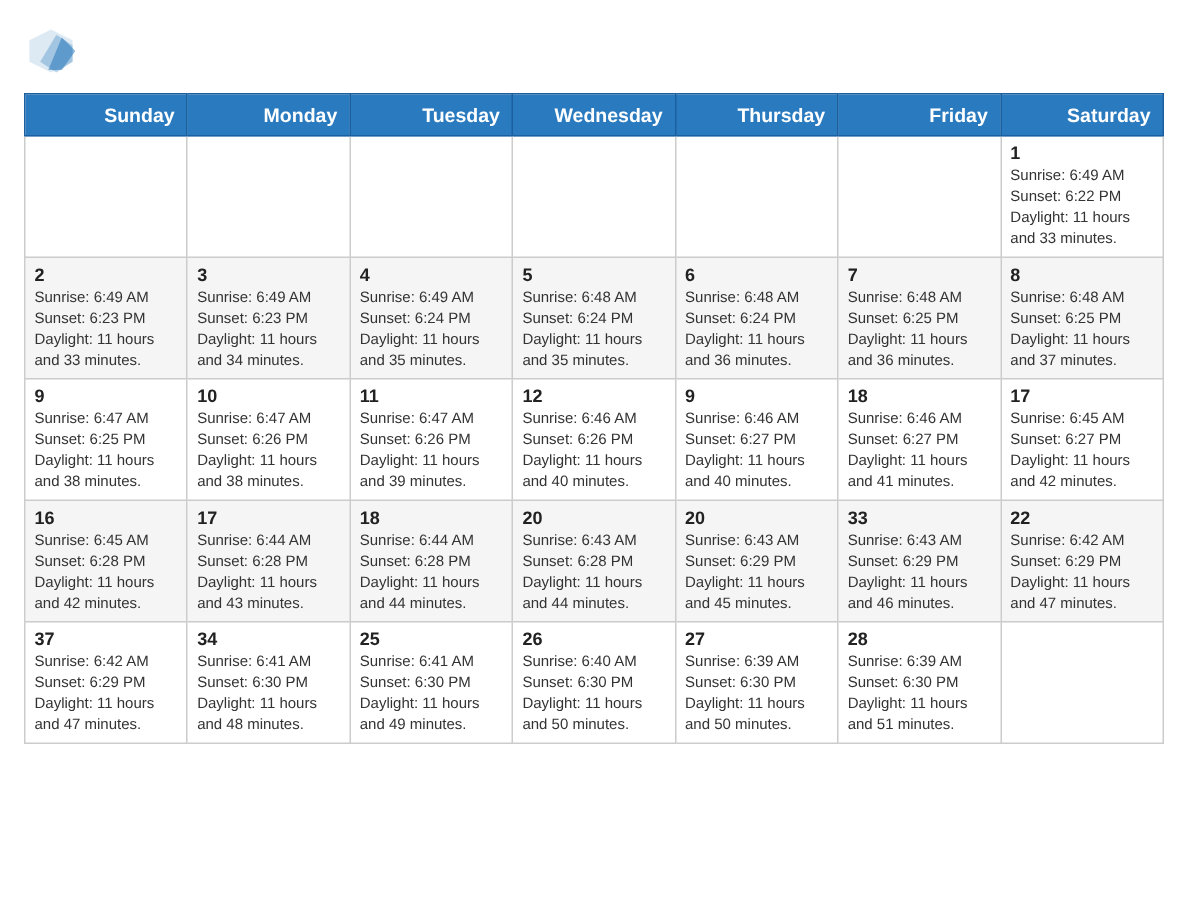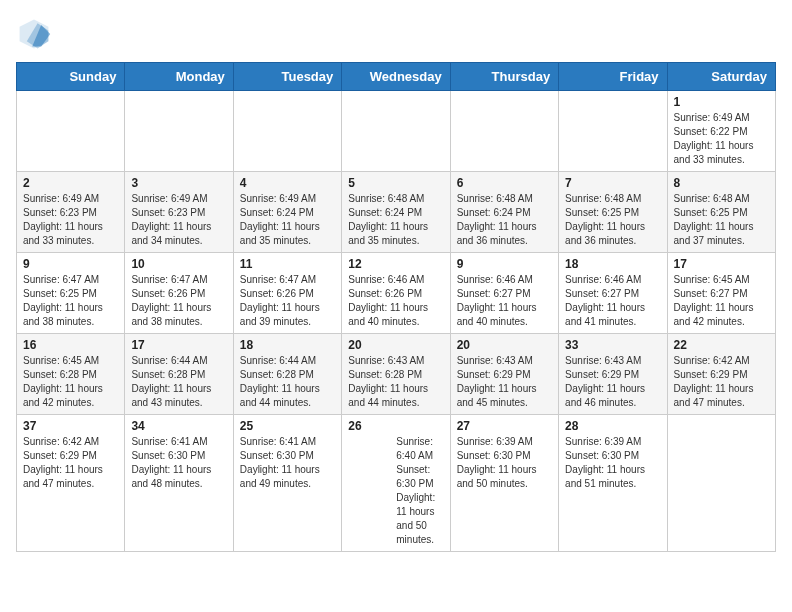--- a/index.html
+++ b/index.html
@@ -309,21 +309,21 @@
         </td>
         <td>
           <span class="day-number">25</span>
           <div class="day-info" style="white-space: pre-line;">Sunrise: 6:41 AM
 Sunset: 6:30 PM
 Daylight: 11 hours
 and 49 minutes.</div>
         </td>
         <td>
           <span class="day-number">26</span>
-          <div class="day-info" style="white-space: pre-line; margin-left: 48px;">Sunrise: 6:40 AM
+          <div class="day-info" style="white-space: pre-line;">Sunrise: 6:40 AM
 Sunset: 6:30 PM
 Daylight: 11 hours
 and 50 minutes.</div>
         </td>
         <td>
           <span class="day-number">27</span>
           <div class="day-info" style="white-space: pre-line;">Sunrise: 6:39 AM
 Sunset: 6:30 PM
 Daylight: 11 hours
 and 50 minutes.</div>

